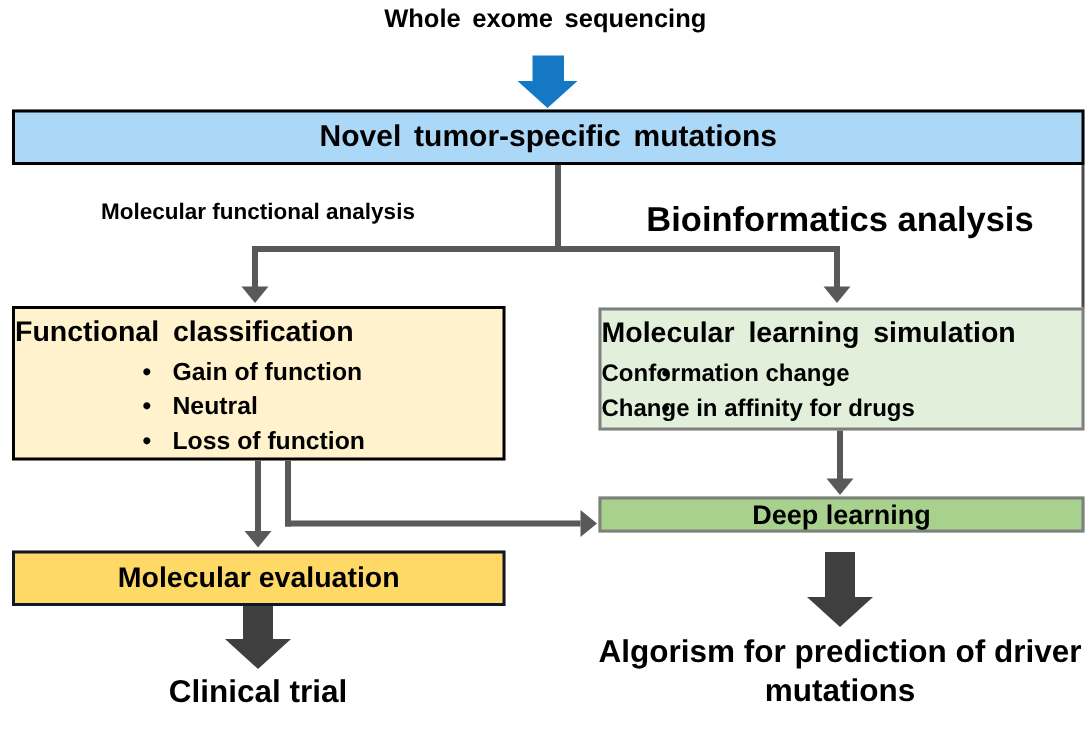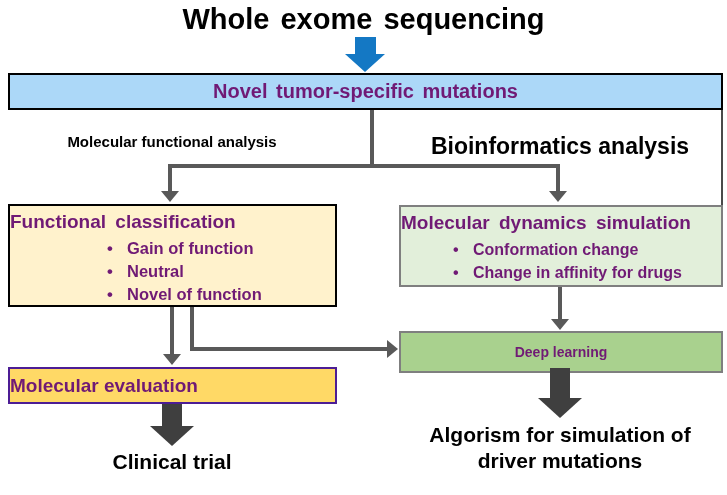--- a/index.html
+++ b/index.html
@@ -1,43 +1,43 @@
 <!DOCTYPE html>
 <html style="--arrow-blue: #1478C4; --box-blue: #ACD8F8; --box-cream: #FFF2CC; --box-lightgreen: #E2EFDA; --box-green: #A9D18E; --box-gold: #FFD966; --connector-gray: #595959; --block-arrow-gray: #3F3F3F;"><head>
 <meta charset="utf-8">
 <style>
   html,body{margin:0;padding:0;}
   body{font-family:"Liberation Sans","DejaVu Sans",sans-serif;background:#fff;}
   #canvas{position:relative;width:727px;height:495px;background:#fff;overflow:hidden;}
   .txt{position:absolute;font-weight:bold;color:#000;text-align:center;}
-  #main-title{left:0;top:3px;width:727px;font-size:29px;word-spacing:3px;}
+  #main-title{left:0;top:3px;width:727px;font-size:17px;word-spacing:3px;}
   #branch-label-left{left:10px;top:133px;width:324px;font-size:15px;}
   #branch-label-right{left:398px;top:133px;width:324px;font-size:23px;}
   #clinical-trial-label{left:10px;top:450px;width:324px;font-size:21px;}
   #algorithm-label{left:398px;top:422px;width:324px;font-size:21px;line-height:26px;}
 
-  .box{position:absolute;box-sizing:border-box;font-weight:bold;color:#701a75;}
+  .box{position:absolute;box-sizing:border-box;font-weight:bold;color:#000000;}
   #mutations-box{left:8px;top:73px;width:715px;height:37px;background:var(--box-blue);
     border:2px solid #000;display:flex;align-items:center;justify-content:center;
     font-size:20px;word-spacing:3px;}
   #functional-box{left:8px;top:204px;width:329px;height:103px;background:var(--box-cream);
     border:2px solid #000;}
   #dynamics-box{left:399px;top:205px;width:324px;height:82px;background:var(--box-lightgreen);
     border:2px solid #7f7f7f;}
-  #deep-learning-box{left:399px;top:331px;width:324px;height:42px;background:var(--box-green);
-    border:2px solid #7f7f7f;display:flex;align-items:center;justify-content:center;font-size:14px;}
+  #deep-learning-box{left:399px;top:331px;width:324px;height:24px;background:var(--box-green);
+    border:2px solid #7f7f7f;display:flex;align-items:center;justify-content:center;font-size:18px;}
   #evaluation-box{left:8px;top:367px;width:329px;height:37px;background:var(--box-gold);
-    border:2px solid #4c1d95;display:flex;align-items:center;font-size:19px;}
+    border:2px solid #0f172a;display:flex;align-items:center;justify-content:center;font-size:19px;}
 
   .box-title{font-size:19px;margin-top:5px;word-spacing:4px;}
   .bullet-list{margin-top:4px;}
-  .bullet-item{position:relative;font-size:16.5px;line-height:23px;font-weight:bold;margin-left:12px;}
+  .bullet-item{position:relative;font-size:16.5px;line-height:23px;font-weight:bold;}
   #functional-box .bullet-item{padding-left:105px;}
   #functional-box .bullet-item::before{content:"\2022";position:absolute;left:85px;}
-  #dynamics-box .bullet-item{padding-left:60px;font-size:16px;}
+  #dynamics-box .bullet-item{font-size:16px;}
   #dynamics-box .bullet-item::before{content:"\2022";position:absolute;left:40px;}
 
   .vline,.hline{position:absolute;background:var(--connector-gray);}
   .arrow-down{position:absolute;width:0;height:0;border-left:9px solid transparent;
     border-right:9px solid transparent;border-top:11px solid var(--connector-gray);}
   .arrow-right{position:absolute;width:0;height:0;border-top:9px solid transparent;
     border-bottom:9px solid transparent;border-left:11px solid var(--connector-gray);}
 
   
   #top-arrow-stem{position:absolute;left:355px;top:37px;width:21px;height:18px;background:var(--arrow-blue);}
@@ -93,26 +93,26 @@
   <div id="c-right-edge" class="vline"></div>
 
   <div id="branch-label-left" class="txt">Molecular functional analysis</div>
   <div id="branch-label-right" class="txt">Bioinformatics analysis</div>
 
   <div id="functional-box" class="box">
     <div class="box-title">Functional classification</div>
     <div class="bullet-list">
       <div class="bullet-item">Gain of function</div>
       <div class="bullet-item">Neutral</div>
-      <div class="bullet-item">Novel of function</div>
+      <div class="bullet-item">Loss of function</div>
     </div>
   </div>
 
   <div id="dynamics-box" class="box">
-    <div class="box-title">Molecular dynamics simulation</div>
+    <div class="box-title">Molecular learning simulation</div>
     <div class="bullet-list">
       <div class="bullet-item">Conformation change</div>
       <div class="bullet-item">Change in affinity for drugs</div>
     </div>
   </div>
 
   <div id="c-mds-dl-v" class="vline"></div>
   <div id="c-mds-dl-head" class="arrow-down"></div>
 
   <div id="c-fc-me-v" class="vline"></div>
@@ -128,15 +128,15 @@
   <div id="evaluation-box" class="box">
     <span>Molecular evaluation</span>
   </div>
 
   <div id="eval-arrow-stem" class="thick-stem"></div>
   <div id="eval-arrow-head" class="thick-head"></div>
   <div id="dl-arrow-stem" class="thick-stem"></div>
   <div id="dl-arrow-head" class="thick-head"></div>
 
   <div id="clinical-trial-label" class="txt">Clinical trial</div>
-  <div id="algorithm-label" class="txt">Algorism for simulation of driver mutations</div>
+  <div id="algorithm-label" class="txt">Algorism for prediction of driver mutations</div>
 
 </div>
 
 </body></html>

